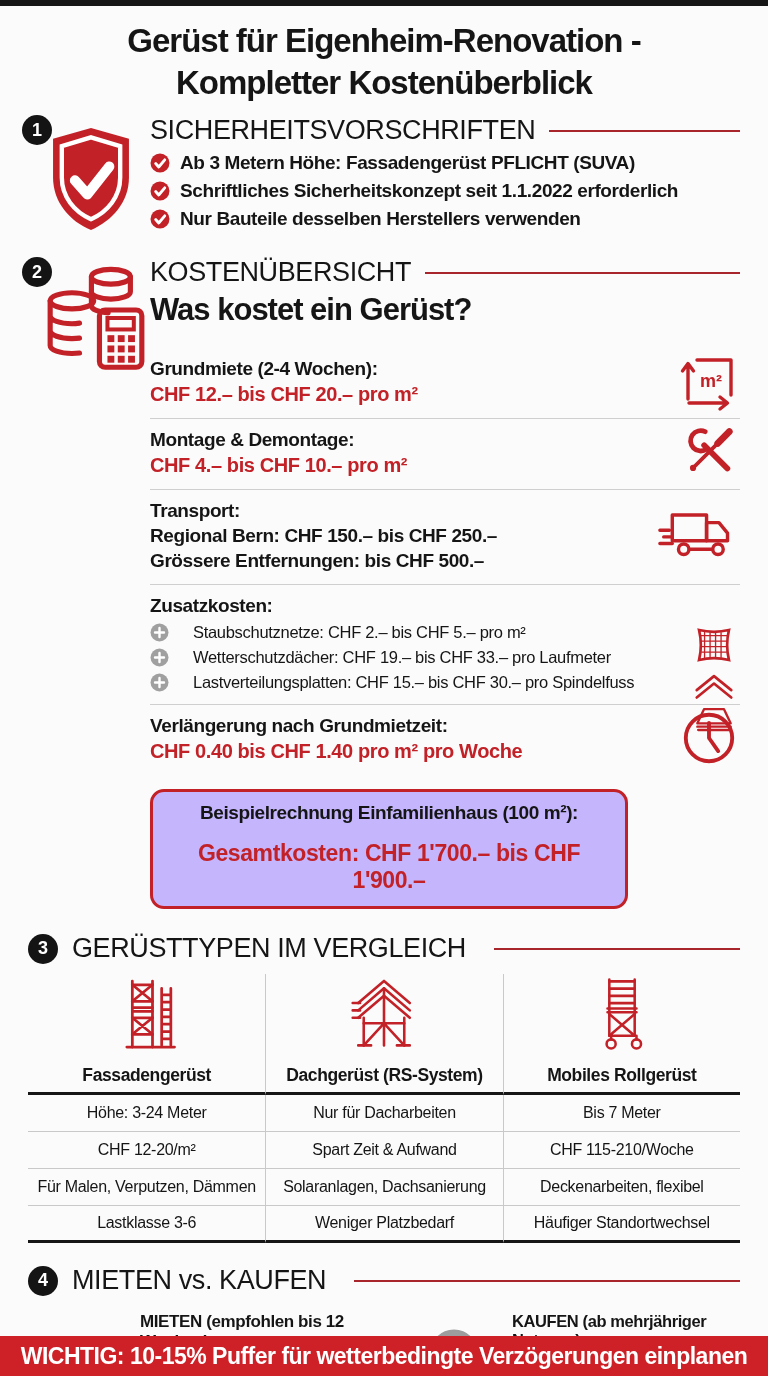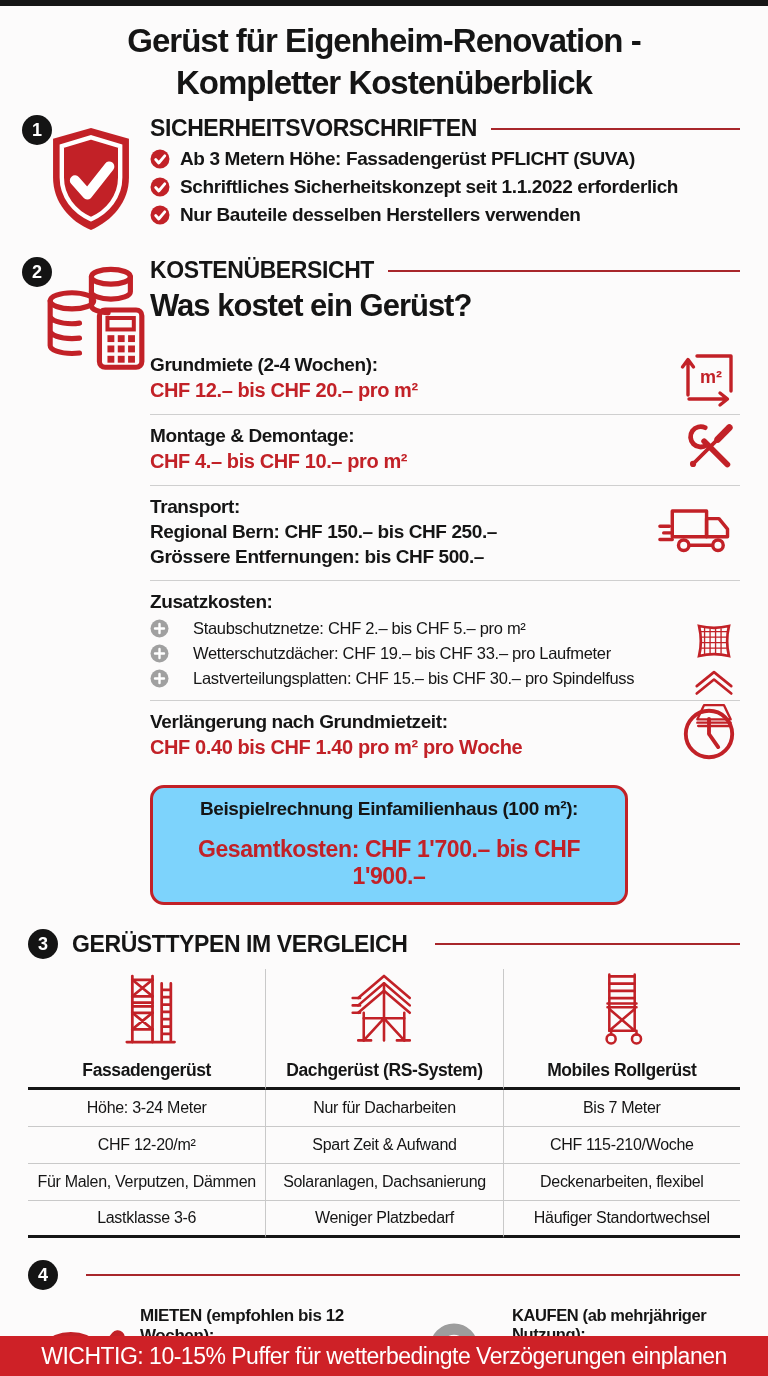--- a/index.html
+++ b/index.html
@@ -17,21 +17,21 @@
   }
 
   
   .sec { position:relative; padding:0 28px 0 150px; }
   .badge {
     position:absolute; left:22px; top:0; width:30px; height:30px; border-radius:50%;
     background:#141414; color:#fff; font-weight:700; font-size:18px;
     display:flex; align-items:center; justify-content:center;
   }
   .sec-head { display:flex; align-items:center; }
-  .headline { font-size:23px; font-weight:700; letter-spacing:-0.4px; white-space:nowrap; }
+  .headline { font-size:27px; font-weight:400; letter-spacing:-0.4px; white-space:nowrap; }
   .redline { flex:1; height:2px; background:#A8262B; margin-left:14px; }
 
   .sec-safety { margin-top:8px; min-height:122px; }
   .shield-box { position:absolute; left:44px; top:10px; }
 
   .check-list { list-style:none; margin-top:6px; }
   .check-list li { display:flex; align-items:center; gap:10px; margin-top:6px;
                    font-size:19px; font-weight:700; letter-spacing:-0.4px; }
   .check-list svg { flex:none; }
 
@@ -47,21 +47,21 @@
   .row-icon { position:absolute; right:2px; top:50%; transform:translateY(-50%); }
   .row-icon-stack { position:absolute; right:2px; top:38px; display:flex; flex-direction:column;
                     gap:5px; align-items:center; }
   .plus-list { list-style:none; }
   .plus-list li { display:flex; align-items:center; gap:24px; margin-top:6px;
                   font-size:16.5px; letter-spacing:-0.3px; }
   .plus-list svg { flex:none; }
 
   .example-box {
     width:478px; border:3px solid #C22127; border-radius:14px; text-align:center;
-    padding:10px 8px 12px; margin-top:14px; background:#7dd3fc;
+    padding:10px 8px 12px; margin-top:14px; background:#c4b5fd;
   }
   .box-l1 { font-size:19px; font-weight:700; letter-spacing:-0.4px; }
   .box-l2 { font-size:23px; font-weight:700; letter-spacing:-0.4px; color:#C22127; margin-top:16px; }
 
   
   .sec-head-row { display:flex; align-items:center; gap:14px; padding:0 28px; }
   .sec-head-row .badge2 {
     width:30px; height:30px; border-radius:50%; background:#141414; color:#fff; flex:none;
     font-weight:700; font-size:18px; display:flex; align-items:center; justify-content:center;
   }
@@ -86,21 +86,21 @@
   .lock-box { width:92px; flex:none; padding-top:14px; display:flex; justify-content:center; }
   .buy { flex:1; padding-top:4px; }
   .buy-h { font-size:16.5px; font-weight:700; letter-spacing:-0.4px; }
   .buy-item { display:flex; gap:9px; margin-top:7px; font-size:15.5px;
               letter-spacing:-0.3px; line-height:1.3; }
   .dot { width:8px; height:8px; border-radius:50%; background:#9d9d9d; flex:none; margin-top:5px; }
 
   .footer {
     position:absolute; left:0; right:0; bottom:0; height:40px; background:#CE2127;
     display:flex; align-items:center; justify-content:center;
-    color:#fff; font-weight:400; font-size:23px; letter-spacing:-0.5px;
+    color:#fff; font-weight:700; font-size:23px; letter-spacing:-0.5px;
   }
 </style>
 </head>
 <body>
 
 <div class="page">
   <div class="top-strip"></div>
 
   <h1 class="title"><span>Gerüst für Eigenheim-Renovation -</span><br><span>Kompletter Kostenüberblick</span></h1>
 
@@ -327,20 +327,21 @@
 
       <div class="tc t-cell tlast">Lastklasse 3-6</div>
       <div class="tc t-cell tlast colline">Weniger Platzbedarf</div>
       <div class="tc t-cell tlast colline">Häufiger Standortwechsel</div>
     </div>
   </section>
 
   <section class="sec-rvb">
     <div class="sec-head-row">
       <div class="badge2">4</div>
+      <span class="headline">MIETEN vs. KAUFEN</span>
       <span class="redline"></span>
     </div>
 
     <div class="rvb">
       <div class="big-check">
         <svg width="102" height="112" viewBox="0 0 100 104">
           <circle cx="44" cy="58" r="36" stroke="#C22127" stroke-width="10.5" fill="none"></circle>
           <path d="M24 56l20 22L90 22" stroke="#C22127" stroke-width="14" fill="none" stroke-linecap="round" stroke-linejoin="round"></path>
         </svg>
       </div>

